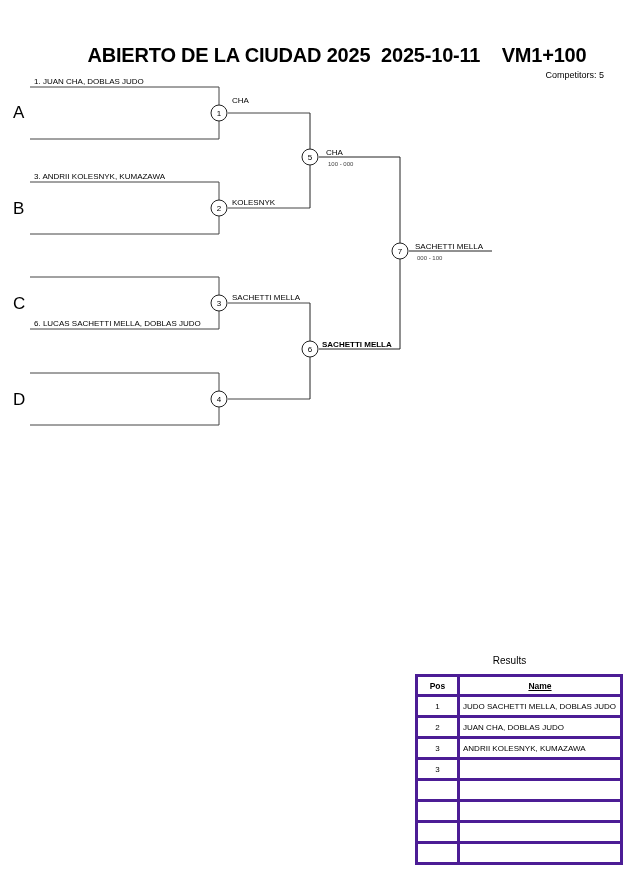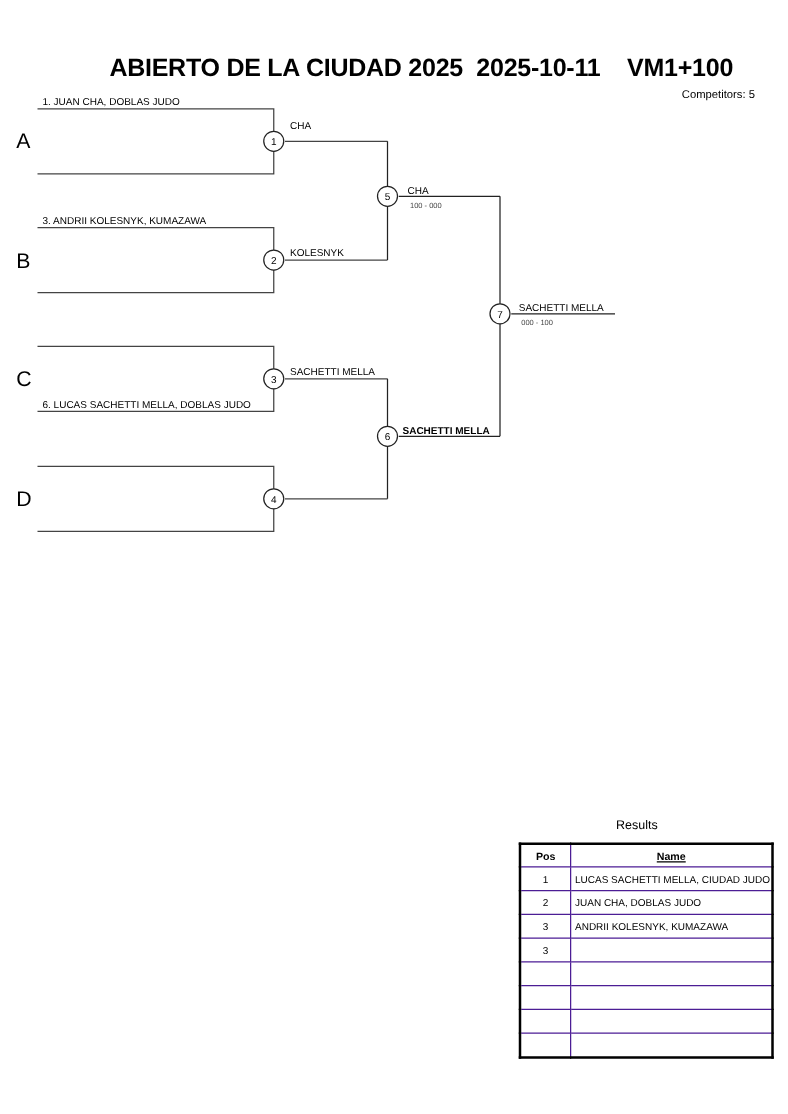--- a/index.html
+++ b/index.html
@@ -110,21 +110,21 @@
   #results-table {
     position: absolute;
     left: 415px;
     top: 674px;
     width: 189px;
     border-collapse: collapse;
     border: 2px solid #000;
     table-layout: fixed;
   }
   #results-table td, #results-table th {
-    border: 1px solid #4c1d95;
+    border: 3px solid #4c1d95;
     height: 18px;
     font-size: 8px;
     font-weight: normal;
     padding: 0 3px;
     overflow: visible;
     white-space: nowrap;
   }
   #results-table th {
     font-weight: bold;
     font-size: 8.5px;
@@ -219,21 +219,21 @@
   <table id="results-table">
     <thead>
       <tr>
         <th class="col-pos">Pos</th>
         <th class="col-name">Name</th>
       </tr>
     </thead>
     <tbody>
       <tr>
         <td class="col-pos">1</td>
-        <td class="col-name">LUCAS SACHETTI MELLA, CIUDAD JUDO</td>
+        <td class="col-name">JUDO SACHETTI MELLA, DOBLAS JUDO</td>
       </tr>
       <tr>
         <td class="col-pos">2</td>
         <td class="col-name">JUAN CHA, DOBLAS JUDO</td>
       </tr>
       <tr>
         <td class="col-pos">3</td>
         <td class="col-name">ANDRII KOLESNYK, KUMAZAWA</td>
       </tr>
       <tr>

